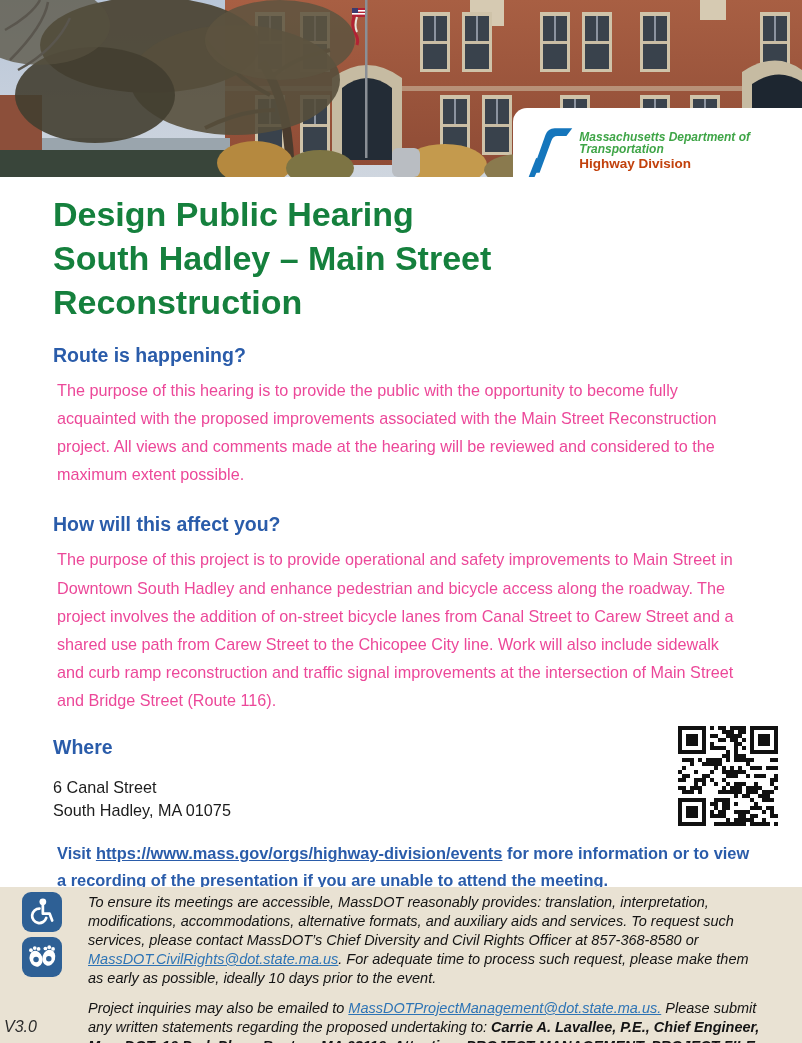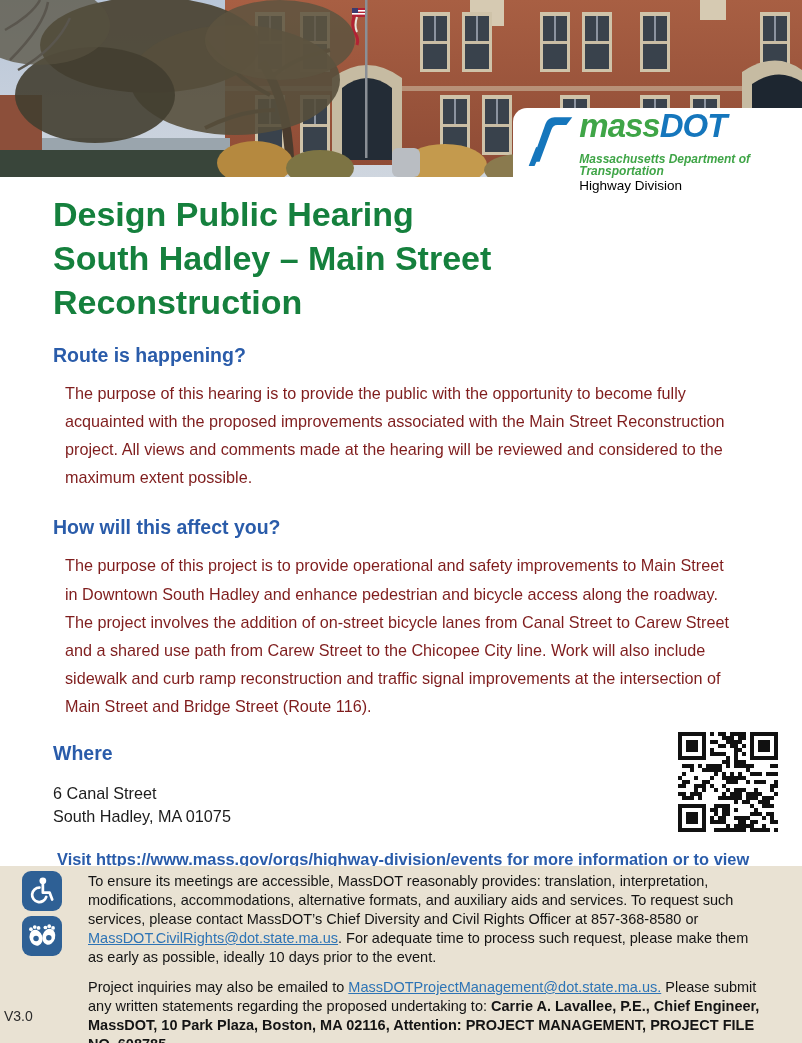--- a/index.html
+++ b/index.html
@@ -15,53 +15,53 @@
     position:absolute;left:513px;top:108px;width:289px;height:82px;
     background:#fff;border-top-left-radius:14px;
     display:flex;align-items:center;box-sizing:border-box;padding:8px 6px 4px 14px;
   }
   .logo{display:flex;align-items:flex-start;}
   .logo-txt{margin-left:2px;line-height:1;}
   .logo-big{font-style:italic;font-weight:bold;font-size:33px;letter-spacing:-1px;white-space:nowrap;}
   .logo-mass{color:#3FA547;}
   .logo-dot{color:#1576BC;}
   .logo-dept{color:#3FA547;font-weight:bold;font-size:12px;margin-top:11px;letter-spacing:0;font-style:italic;}
-  .logo-div{color:#000000;font-weight:normal;font-size:13.5px;margin-top:2px;}
+  .logo-div{color:#c2410c;font-weight:bold;font-size:13.5px;margin-top:2px;}
   
   .content{padding:0 52px 0 53px;}
   .title{margin:16px 0 0;color:#15803d;font-size:34px;font-weight:bold;line-height:1.29;}
   .title .t2{max-width:560px;}
   .sec-h{color:#2A5CAA;font-size:19.5px;font-weight:bold;margin:19px 0 9px;}
   .sec-h.second{margin-top:25px;}
-  .body-p{font-size:16.2px;line-height:1.74;margin:12px;color:#7f1d1d;}
+  .body-p{font-size:16.2px;line-height:1.74;margin:4px;color:#ec4899;}
   .when-where{display:flex;margin-top:22px;position:relative;}
   .ww-col-when{width:260px;}
   .ww-col-where{width:400px;}
   .ww-h{color:#2A5CAA;font-size:19.5px;font-weight:bold;margin:0 0 17px;}
   .ww-line{font-size:16.2px;line-height:1.42;}
   .qr{position:absolute;right:-30px;top:-12px;width:104px;height:104px;background:#fff;}
   
   .visit{margin-top:18px;padding-left:4px;color:#2A5CAA;font-weight:bold;
          font-size:16.4px;line-height:1.6;}
   .visit .seg-link{text-decoration:underline;}
   
   .footer{
-    position:absolute;left:0;bottom:0;width:802px;height:177px;
-    background:#E9E2D3;display:flex;box-sizing:border-box;
+    position:absolute;left:0;bottom:0;width:802px;height:156px;
+    background:#E9E2D3;display:flex;box-sizing:border-box;font-style:italic;
   }
   .foot-icons{width:88px;box-sizing:border-box;padding:5px 0 0 22px;
               display:flex;flex-direction:column;gap:5px;flex:none;}
   .icon-tile{width:40px;height:40px;border-radius:9px;background:#2E6095;
              display:flex;align-items:center;justify-content:center;}
   .foot-text{flex:1;box-sizing:border-box;padding:6px 36px 0 0;
              font-size:14.5px;line-height:1.31;color:#141414;}
   .foot-text .seg-link{color:#2E74B5;text-decoration:underline;}
   .foot-text .seg-bold{font-weight:bold;}
   .para2{margin-top:11px;}
-  .version{position:absolute;left:4px;bottom:19px;font-size:14px;color:#2b2b2b;text-align:right;}
+  .version{position:absolute;left:4px;bottom:7px;font-size:16px;color:#2b2b2b;text-align:right;}
 </style>
 </head>
 <body>
 
 <div class="page">
 
   <div class="photo-wrap">
     <svg width="802" height="177" viewBox="0 0 802 177">
       <defs>
         <linearGradient id="sky" x1="0" y1="0" x2="0" y2="1">
@@ -151,21 +151,20 @@
         <svg width="60" height="62" viewBox="0 0 60 64">
           <path d="M6,58 L22,13 Q25,5 33,5 L54,5 L47,14 L36,14 Q31,14 29,20 L15,58 Z" fill="#1576BC"></path>
           <polygon points="2,63 11,40 17,45 9,63" fill="#1576BC"></polygon>
           <g fill="#ffffff">
             <rect x="27" y="42" width="3.2" height="8" transform="rotate(18 28.6 46)"></rect>
             <rect x="32" y="29" width="3.2" height="8" transform="rotate(18 33.6 33)"></rect>
             <rect x="37" y="16" width="3.2" height="8" transform="rotate(18 38.6 20)"></rect>
           </g>
         </svg>
         <div class="logo-txt">
-          <div class="logo-big"><span class="logo-mass">mass</span><span class="logo-dot">DOT</span></div>
           <div class="logo-dept">Massachusetts Department of Transportation</div>
           <div class="logo-div">Highway Division</div>
         </div>
       </div>
     </div>
   </div>
 
   <div class="content">
     <div class="title">
       <div class="t1">Design Public Hearing</div>

